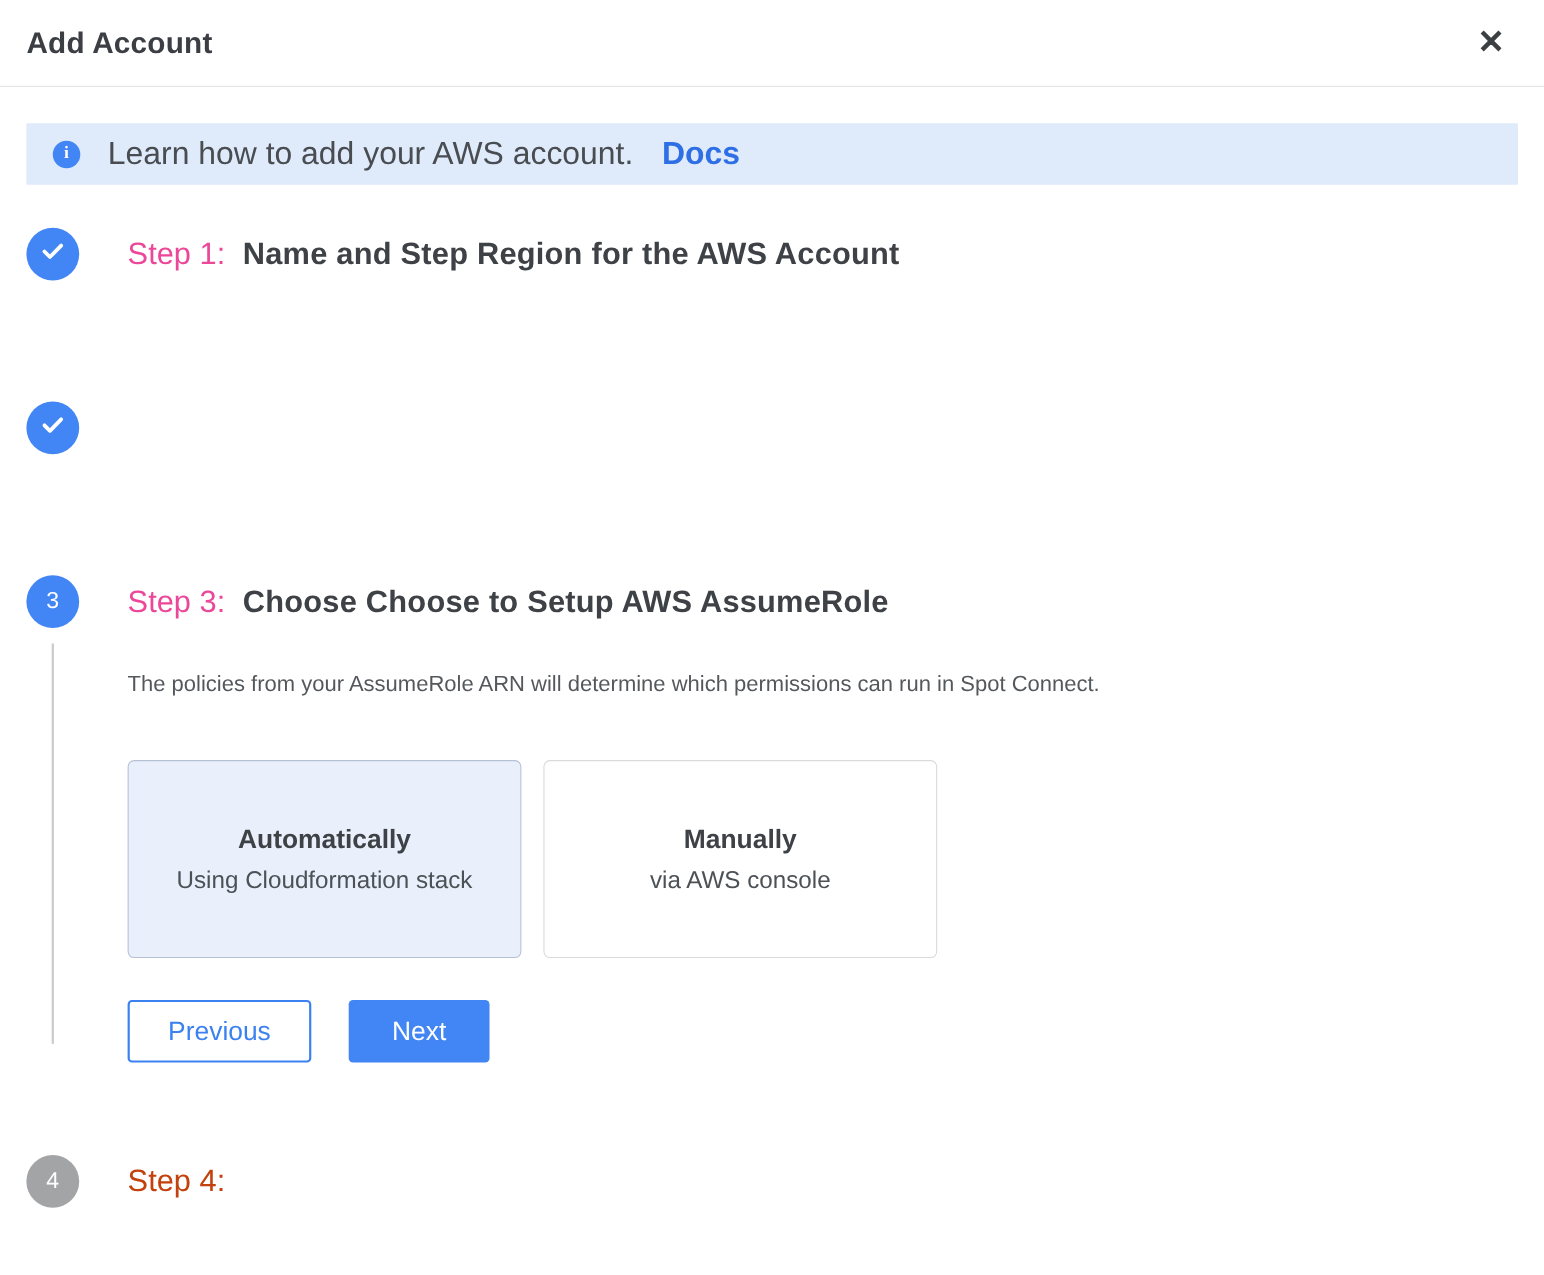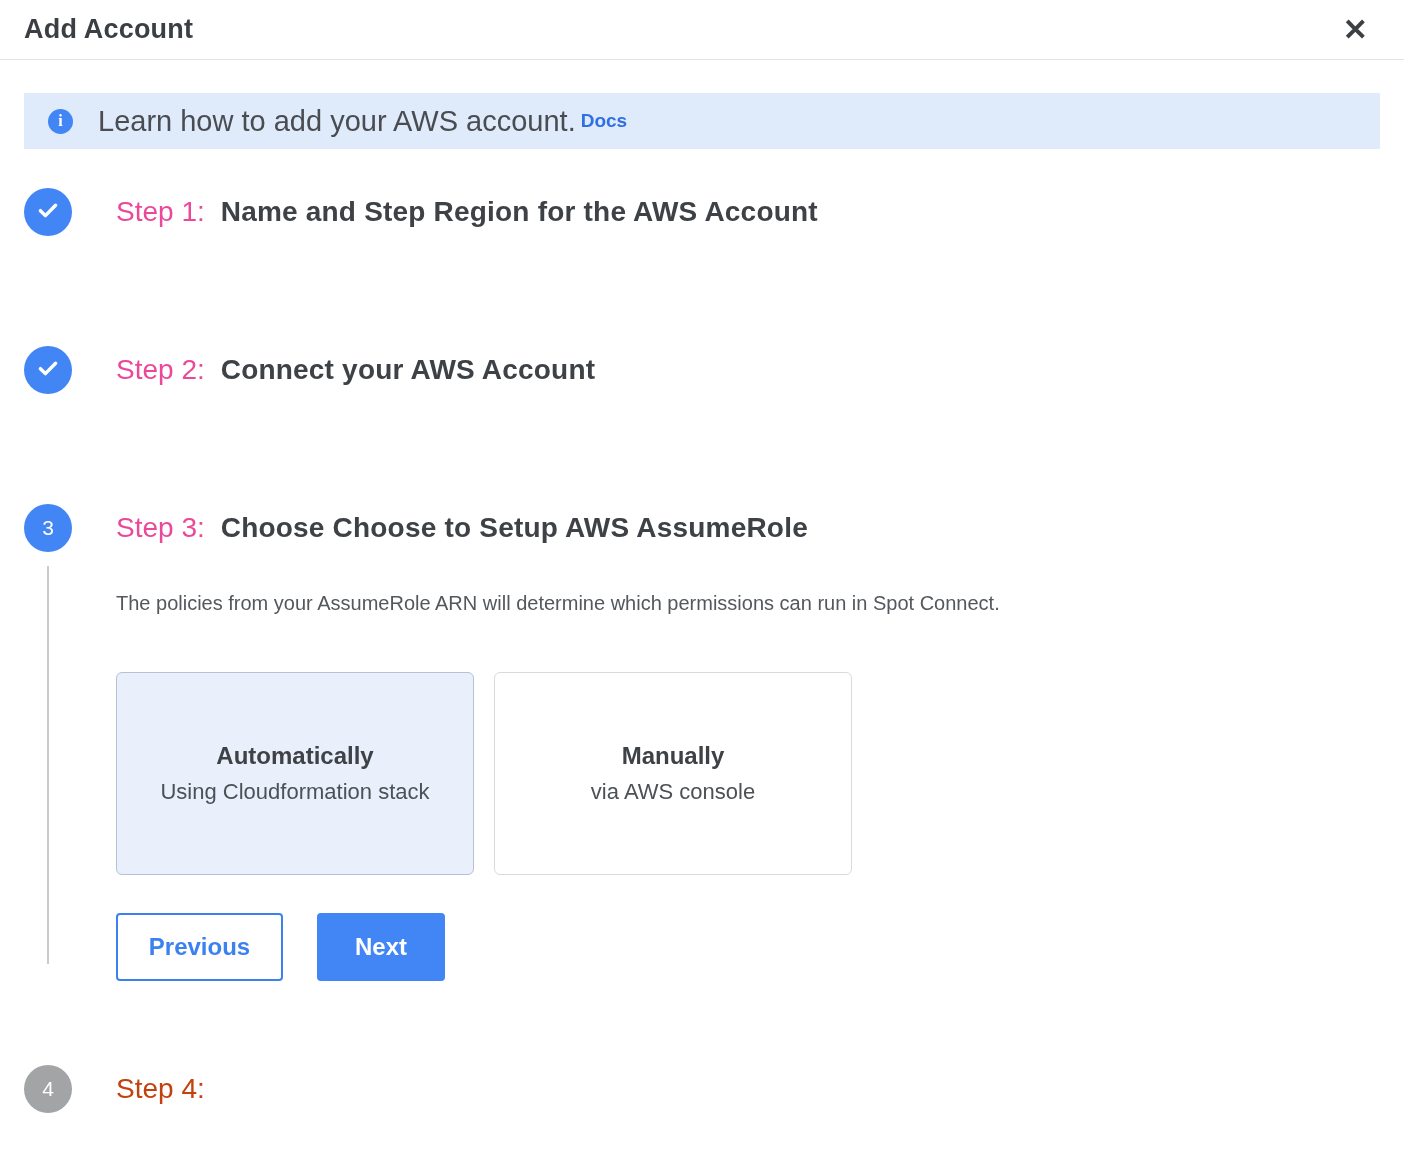--- a/index.html
+++ b/index.html
@@ -7,21 +7,21 @@
   body {
     width: 1404px; height: 1159px;
     font-family: "Liberation Sans", sans-serif;
     color: #4a4e52;
     overflow: hidden;
     position: relative;
   }
 
   
   .modal-header {
-    height: 60px;
+    height: 79px;
     display: flex; align-items: center; justify-content: space-between;
     padding: 0 24px;
     border-bottom: 1px solid #e2e3e4;
   }
   .modal-title {
     font-size: 27px; font-weight: 700; color: #3b3f44;
     letter-spacing: 0.2px;
   }
   .close-btn {
     background: none; border: none; cursor: pointer;
@@ -42,21 +42,21 @@
   }
   .info-icon {
     width: 25px; height: 25px; border-radius: 50%;
     background: #4285f4; color: #ffffff;
     font-size: 16px; font-weight: 700; font-family: "Liberation Serif", serif;
     display: flex; align-items: center; justify-content: center;
     margin-left: 24px; flex: 0 0 auto;
   }
   .banner-text { margin-left: 25px; font-size: 29px; color: #494d52; }
   .banner-link {
-    margin-left: 5px; font-size: 19px; font-weight: 700;
+    margin-left: 26px; font-size: 29px; font-weight: 700;
     color: #2e6fe5; text-decoration: none; cursor: pointer;
   }
 
   
   .steps { margin-top: 39px; }
 
   .step { display: flex; }
   .step-rail {
     width: 48px; flex: 0 0 48px;
     display: flex; flex-direction: column; align-items: center;
@@ -88,38 +88,38 @@
   .step.gap-md  { padding-bottom: 80px; }
   .step.active-step { padding-bottom: 84px; }
 
   
   .step-desc {
     margin-top: 36px;
     font-size: 20px; color: #54585c; line-height: 30px;
   }
   .method-cards { margin-top: 54px; display: flex; gap: 20px; }
   .method-card {
-    width: 358px; height: 203px;
+    width: 358px; height: 180px;
     border: 1px solid #d9dadc; border-radius: 6px;
     background: #ffffff;
     display: flex; flex-direction: column; align-items: center; justify-content: center;
     cursor: pointer;
   }
   .method-card.selected {
     background: #e9effb;
     border-color: #b7c1d6;
   }
   .method-title { font-size: 24px; font-weight: 700; color: #3e4246; }
   .method-subtitle { font-size: 22px; color: #4c5156; margin-top: 9px; }
 
   .wizard-actions { margin-top: 38px; display: flex; gap: 34px; }
   .btn {
-    height: 68px; border-radius: 4px;
+    height: 57px; border-radius: 4px;
     font-family: "Liberation Sans", sans-serif;
-    font-size: 24px; font-weight: 700;
+    font-size: 24px; font-weight: 400;
     display: flex; align-items: center; justify-content: center;
     cursor: pointer;
   }
   .btn-secondary {
     width: 167px;
     background: #ffffff; color: #3b82f0;
     border: 2px solid #3b82f0;
   }
   .btn-primary {
     width: 128px;
@@ -169,26 +169,20 @@
     <div class="step gap-sm">
       <div class="step-rail">
         <div class="step-circle done">
           <span>
             <svg width="26" height="26" viewBox="0 0 24 24">
                 <path d="M5 12.6l4.6 4.6L19 7.6" fill="none" stroke="#ffffff" stroke-width="3.2" stroke-linecap="round" stroke-linejoin="round"></path>
               </svg>
           </span>
         </div>
         <div class="step-line"></div>
-      </div>
-      <div class="step-body">
-        <div class="step-heading">
-          <span class="step-prefix">Step 2:</span>
-          <span class="step-title">Connect your AWS Account</span>
-        </div>
       </div>
     </div>
 
     <div class="step active-step">
       <div class="step-rail">
         <div class="step-circle active">3</div>
         <div class="step-line"></div>
       </div>
       <div class="step-body">
         <div class="step-heading">

